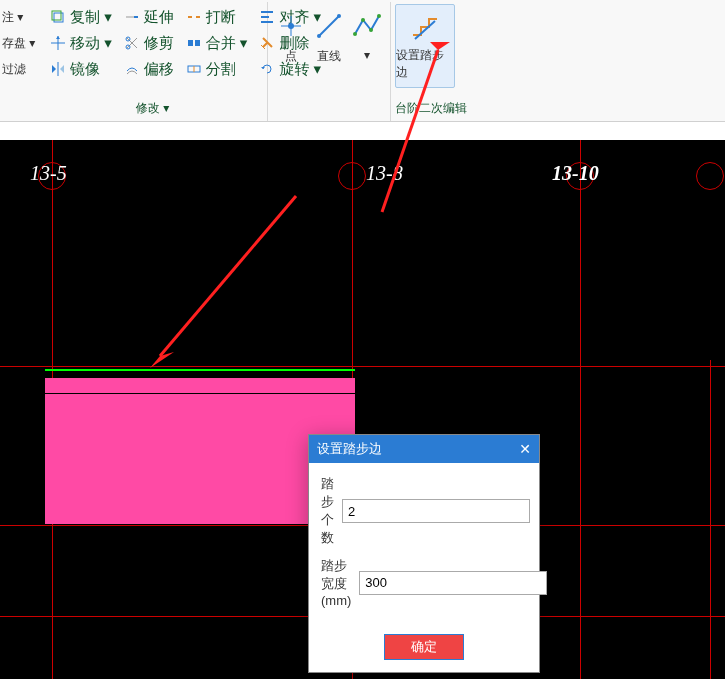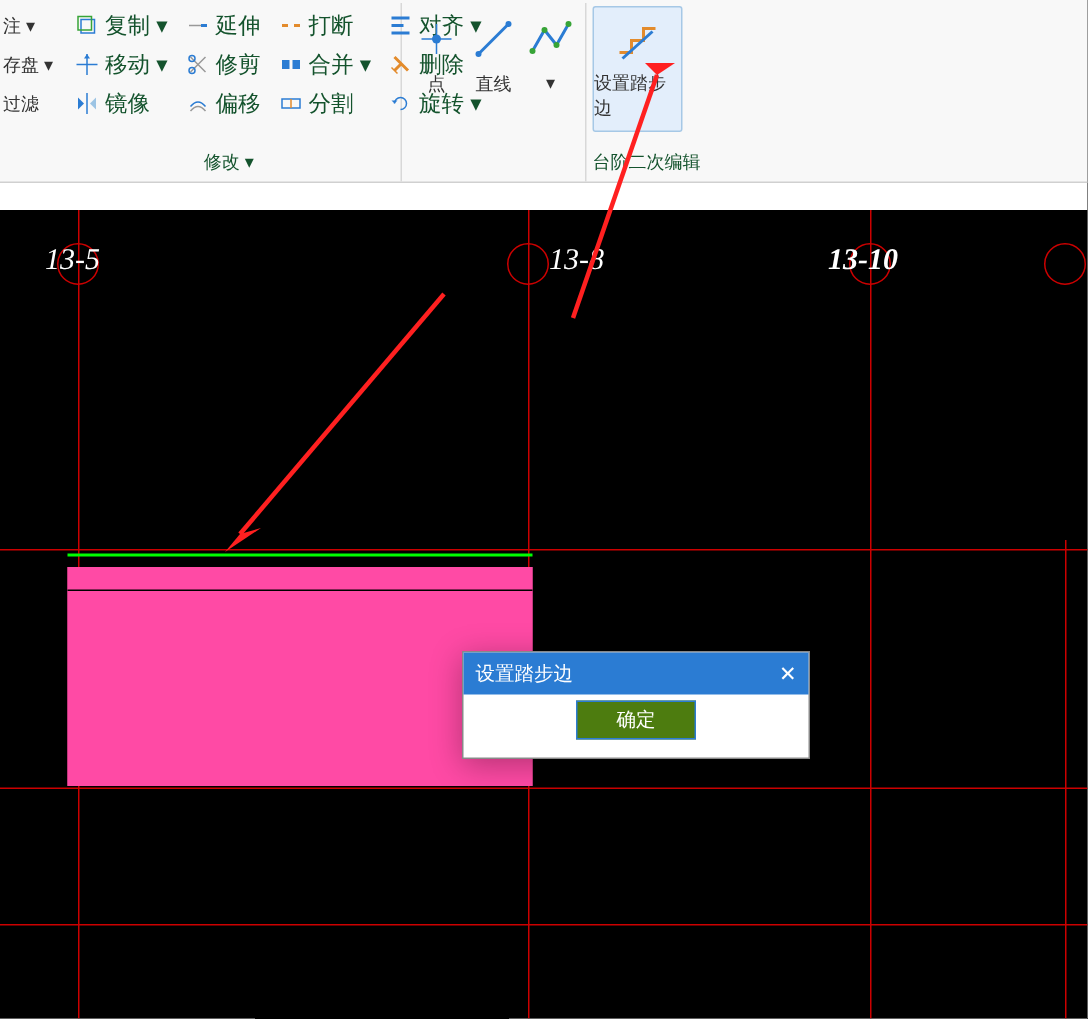--- a/index.html
+++ b/index.html
@@ -49,21 +49,21 @@
   z-index: 10;
 }
 .dialog-title { background: #2b7cd3; color: #fff; font-size: 13px; padding: 5px 8px; display: flex; justify-content: space-between; align-items: center; }
 .dialog-close { cursor: pointer; font-size: 14px; }
 .dialog-body { padding: 12px; }
 .dialog-row { display: flex; align-items: center; margin-bottom: 10px; gap: 8px; }
 .dialog-row label { font-size: 13px; color: #333; width: 84px; }
 .dialog-row input { flex: 1; border: 1px solid #aaa; padding: 3px 5px; font-size: 13px; height: 24px; }
 .dialog-buttons { display: flex; gap: 8px; justify-content: center; padding: 4px 12px 12px 12px; }
 .dialog-buttons button { width: 80px; height: 26px; font-size: 13px; cursor: pointer; border: 1px solid #999; background: #fff; }
-.dialog-buttons button.primary { background: #4d7c0f; color: #fff; border-color: #2b7cd3; }
+.dialog-buttons button.primary { background: #ef4444; color: #fff; border-color: #2b7cd3; }
 </style>
 </head>
 <body>
 
 <div class="ribbon">
   <div class="ribbon-left">
     <div class="item">注 ▾</div>
     <div class="item">存盘 ▾</div>
     <div class="item">过滤</div>
   </div>
@@ -265,16 +265,26 @@
     <line x1="4" y1="166" x2="60" y2="4" stroke="#ff2020" stroke-width="3"></line>
     <polygon points="60,4 52,-4 72,-4" fill="#ff2020"></polygon>
   </svg>
 </div>
 
 <div class="dialog">
   <div class="dialog-title">
     <span>设置踏步边</span>
     <span class="dialog-close">✕</span>
   </div>
+  <div class="dialog-body">
+    <div class="dialog-row">
+      <label>踏步个数</label>
+      <input type="text" value="2" style="">
+    </div>
+    <div class="dialog-row">
+      <label>踏步宽度(mm)</label>
+      <input type="text" value="300" style="">
+    </div>
+  </div>
   <div class="dialog-buttons">
     <button class="primary">确定</button>
   </div>
 </div>
 
 </body></html>

